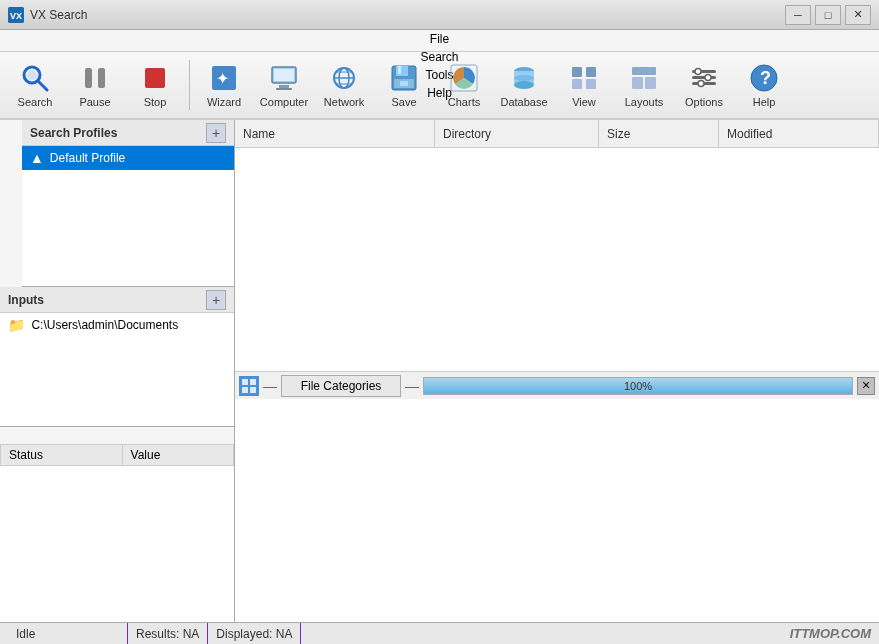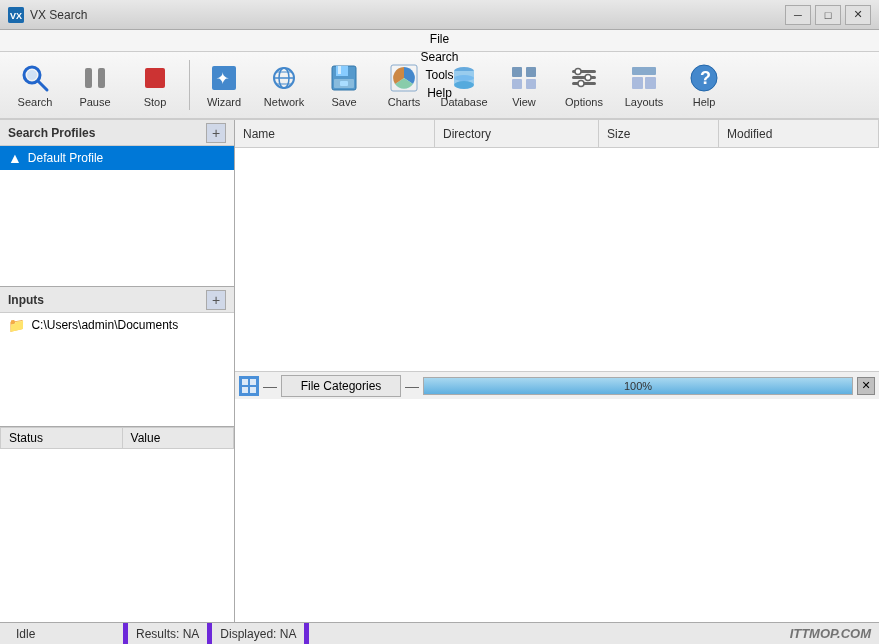--- a/index.html
+++ b/index.html
@@ -196,20 +196,21 @@
       height: 195px;
       display: flex;
       flex-direction: column;
       background: #f5f5f5;
     }
     .status-table {
       width: 100%;
       border-collapse: collapse;
       background: white;
       flex: 1;
+      margin-top: 17px;
     }
     .status-table th {
       background: #e8e8e8;
       border: 1px solid #ccc;
       padding: 3px 8px;
       text-align: left;
       font-weight: normal;
       font-size: 12px;
     }
 
@@ -335,21 +336,21 @@
       border-top: 1px solid #aaa;
       display: flex;
       align-items: center;
       padding: 0 8px;
       gap: 0;
     }
     .statusbar-section {
       display: flex;
       align-items: center;
       padding: 0 8px;
-      border-right: 5px solid #6d28d9;
+      border-right: 1px solid #6d28d9;
       height: 100%;
       font-size: 12px;
       color: #333;
       text-align: center;
     }
     .statusbar-section:first-child { min-width: 120px; }
     .statusbar-right {
       margin-left: auto;
       color: #737373;
       font-weight: bold;
@@ -419,20 +420,31 @@
   <div class="toolbar-btn">
     <div class="icon">
       <svg width="32" height="32" viewBox="0 0 32 32">
         <rect x="4" y="4" width="24" height="24" rx="2" fill="#4488cc"></rect>
         <text x="8" y="22" font-size="16" fill="white">✦</text>
       </svg>
     </div>
     <span class="label">Wizard</span>
   </div>
 
+  <div class="toolbar-btn">
+    <div class="icon">
+      <svg width="32" height="32" viewBox="0 0 32 32">
+        <rect x="4" y="5" width="24" height="16" rx="2" fill="#aaccee" stroke="#5588aa" stroke-width="1.5"></rect>
+        <rect x="11" y="23" width="10" height="3" fill="#8899aa"></rect>
+        <rect x="8" y="26" width="16" height="2" rx="1" fill="#778899"></rect>
+        <rect x="6" y="7" width="20" height="12" fill="#ddeeff"></rect>
+      </svg>
+    </div>
+    <span class="label">Computer</span>
+  </div>
 
   <div class="toolbar-btn">
     <div class="icon">
       <svg width="32" height="32" viewBox="0 0 32 32">
         <circle cx="16" cy="16" r="10" fill="none" stroke="#4488cc" stroke-width="2"></circle>
         <ellipse cx="16" cy="16" rx="5" ry="10" fill="none" stroke="#4488cc" stroke-width="1.5"></ellipse>
         <line x1="6" y1="16" x2="26" y2="16" stroke="#4488cc" stroke-width="1.5"></line>
         <line x1="8" y1="10" x2="24" y2="10" stroke="#4488cc" stroke-width="1"></line>
         <line x1="8" y1="22" x2="24" y2="22" stroke="#4488cc" stroke-width="1"></line>
       </svg>
@@ -481,63 +493,63 @@
   <div class="toolbar-btn">
     <div class="icon">
       <svg width="32" height="32" viewBox="0 0 32 32">
         <rect x="4" y="5" width="10" height="10" rx="1" fill="#7799bb"></rect>
         <rect x="18" y="5" width="10" height="10" rx="1" fill="#7799bb"></rect>
         <rect x="4" y="17" width="10" height="10" rx="1" fill="#aabbdd"></rect>
         <rect x="18" y="17" width="10" height="10" rx="1" fill="#aabbdd"></rect>
       </svg>
     </div>
     <span class="label">View</span>
+  </div>
+
+  <div class="toolbar-btn">
+    <div class="icon">
+      <svg width="32" height="32" viewBox="0 0 32 32">
+        <rect x="4" y="5" width="24" height="8" rx="1" fill="#88aacc"></rect>
+        <rect x="4" y="15" width="11" height="12" rx="1" fill="#aabbdd"></rect>
+        <rect x="17" y="15" width="11" height="12" rx="1" fill="#aabbdd"></rect>
+      </svg>
+    </div>
+    <span class="label">Layouts</span>
   </div>
 
   <div class="toolbar-btn">
     <div class="icon">
       <svg width="32" height="32" viewBox="0 0 32 32">
         <rect x="4" y="8" width="24" height="3" rx="1.5" fill="#666"></rect>
         <rect x="4" y="14" width="24" height="3" rx="1.5" fill="#666"></rect>
         <rect x="4" y="20" width="24" height="3" rx="1.5" fill="#666"></rect>
         <circle cx="10" cy="9.5" r="3" fill="white" stroke="#666" stroke-width="1.5"></circle>
         <circle cx="20" cy="15.5" r="3" fill="white" stroke="#666" stroke-width="1.5"></circle>
         <circle cx="13" cy="21.5" r="3" fill="white" stroke="#666" stroke-width="1.5"></circle>
       </svg>
     </div>
     <span class="label">Options</span>
   </div>
 
   <div class="toolbar-btn">
     <div class="icon">
       <svg width="32" height="32" viewBox="0 0 32 32">
-        <rect x="4" y="5" width="24" height="8" rx="1" fill="#88aacc"></rect>
-        <rect x="4" y="15" width="11" height="12" rx="1" fill="#aabbdd"></rect>
-        <rect x="17" y="15" width="11" height="12" rx="1" fill="#aabbdd"></rect>
-      </svg>
-    </div>
-    <span class="label">Layouts</span>
-  </div>
-
-  <div class="toolbar-btn">
-    <div class="icon">
-      <svg width="32" height="32" viewBox="0 0 32 32">
         <circle cx="16" cy="16" r="13" fill="#4488cc" stroke="#2266aa" stroke-width="1"></circle>
         <text x="12" y="22" font-size="18" fill="white" font-weight="bold">?</text>
       </svg>
     </div>
     <span class="label">Help</span>
   </div>
 </div>
 
 <div class="main-area">
 
   <div class="left-panel">
 
-    <div class="panel-section" style="flex: 1.2;">
+    <div class="panel-section" style="flex: 1.2; margin-left: 22px;">
       <div class="panel-header">
         <span class="panel-header-title">Search Profiles</span>
         <div class="panel-add-btn">+</div>
       </div>
       <div class="panel-content">
         <div class="profile-item selected">
           <span class="profile-icon">▲</span>
           <span>Default Profile</span>
         </div>
       </div>

